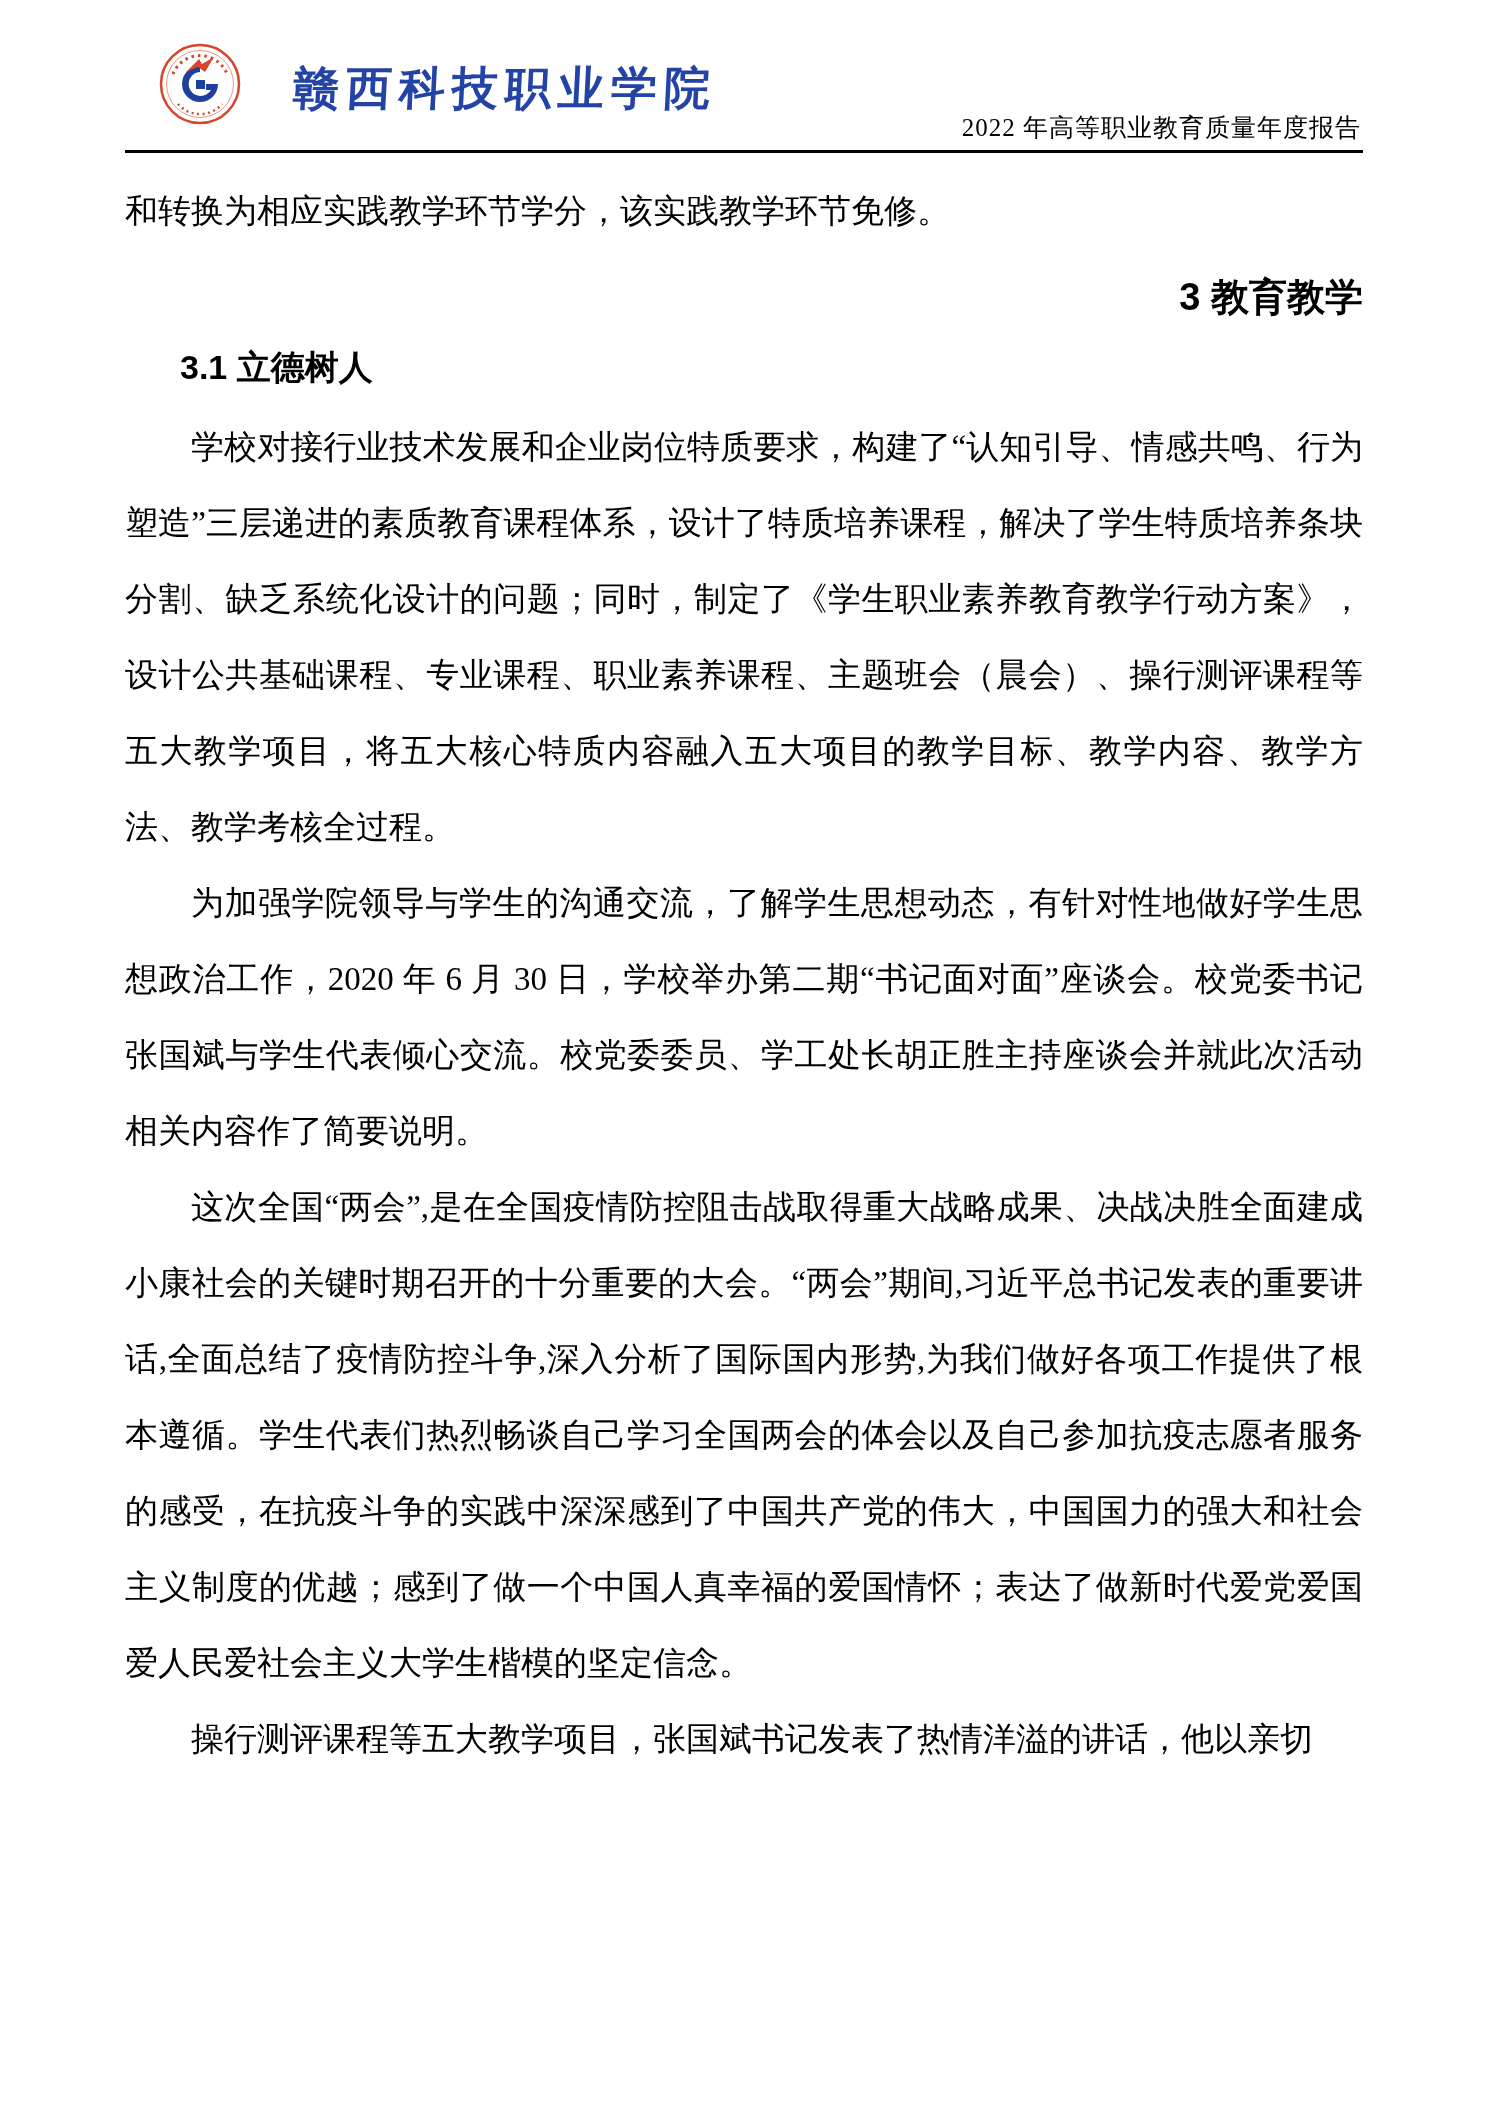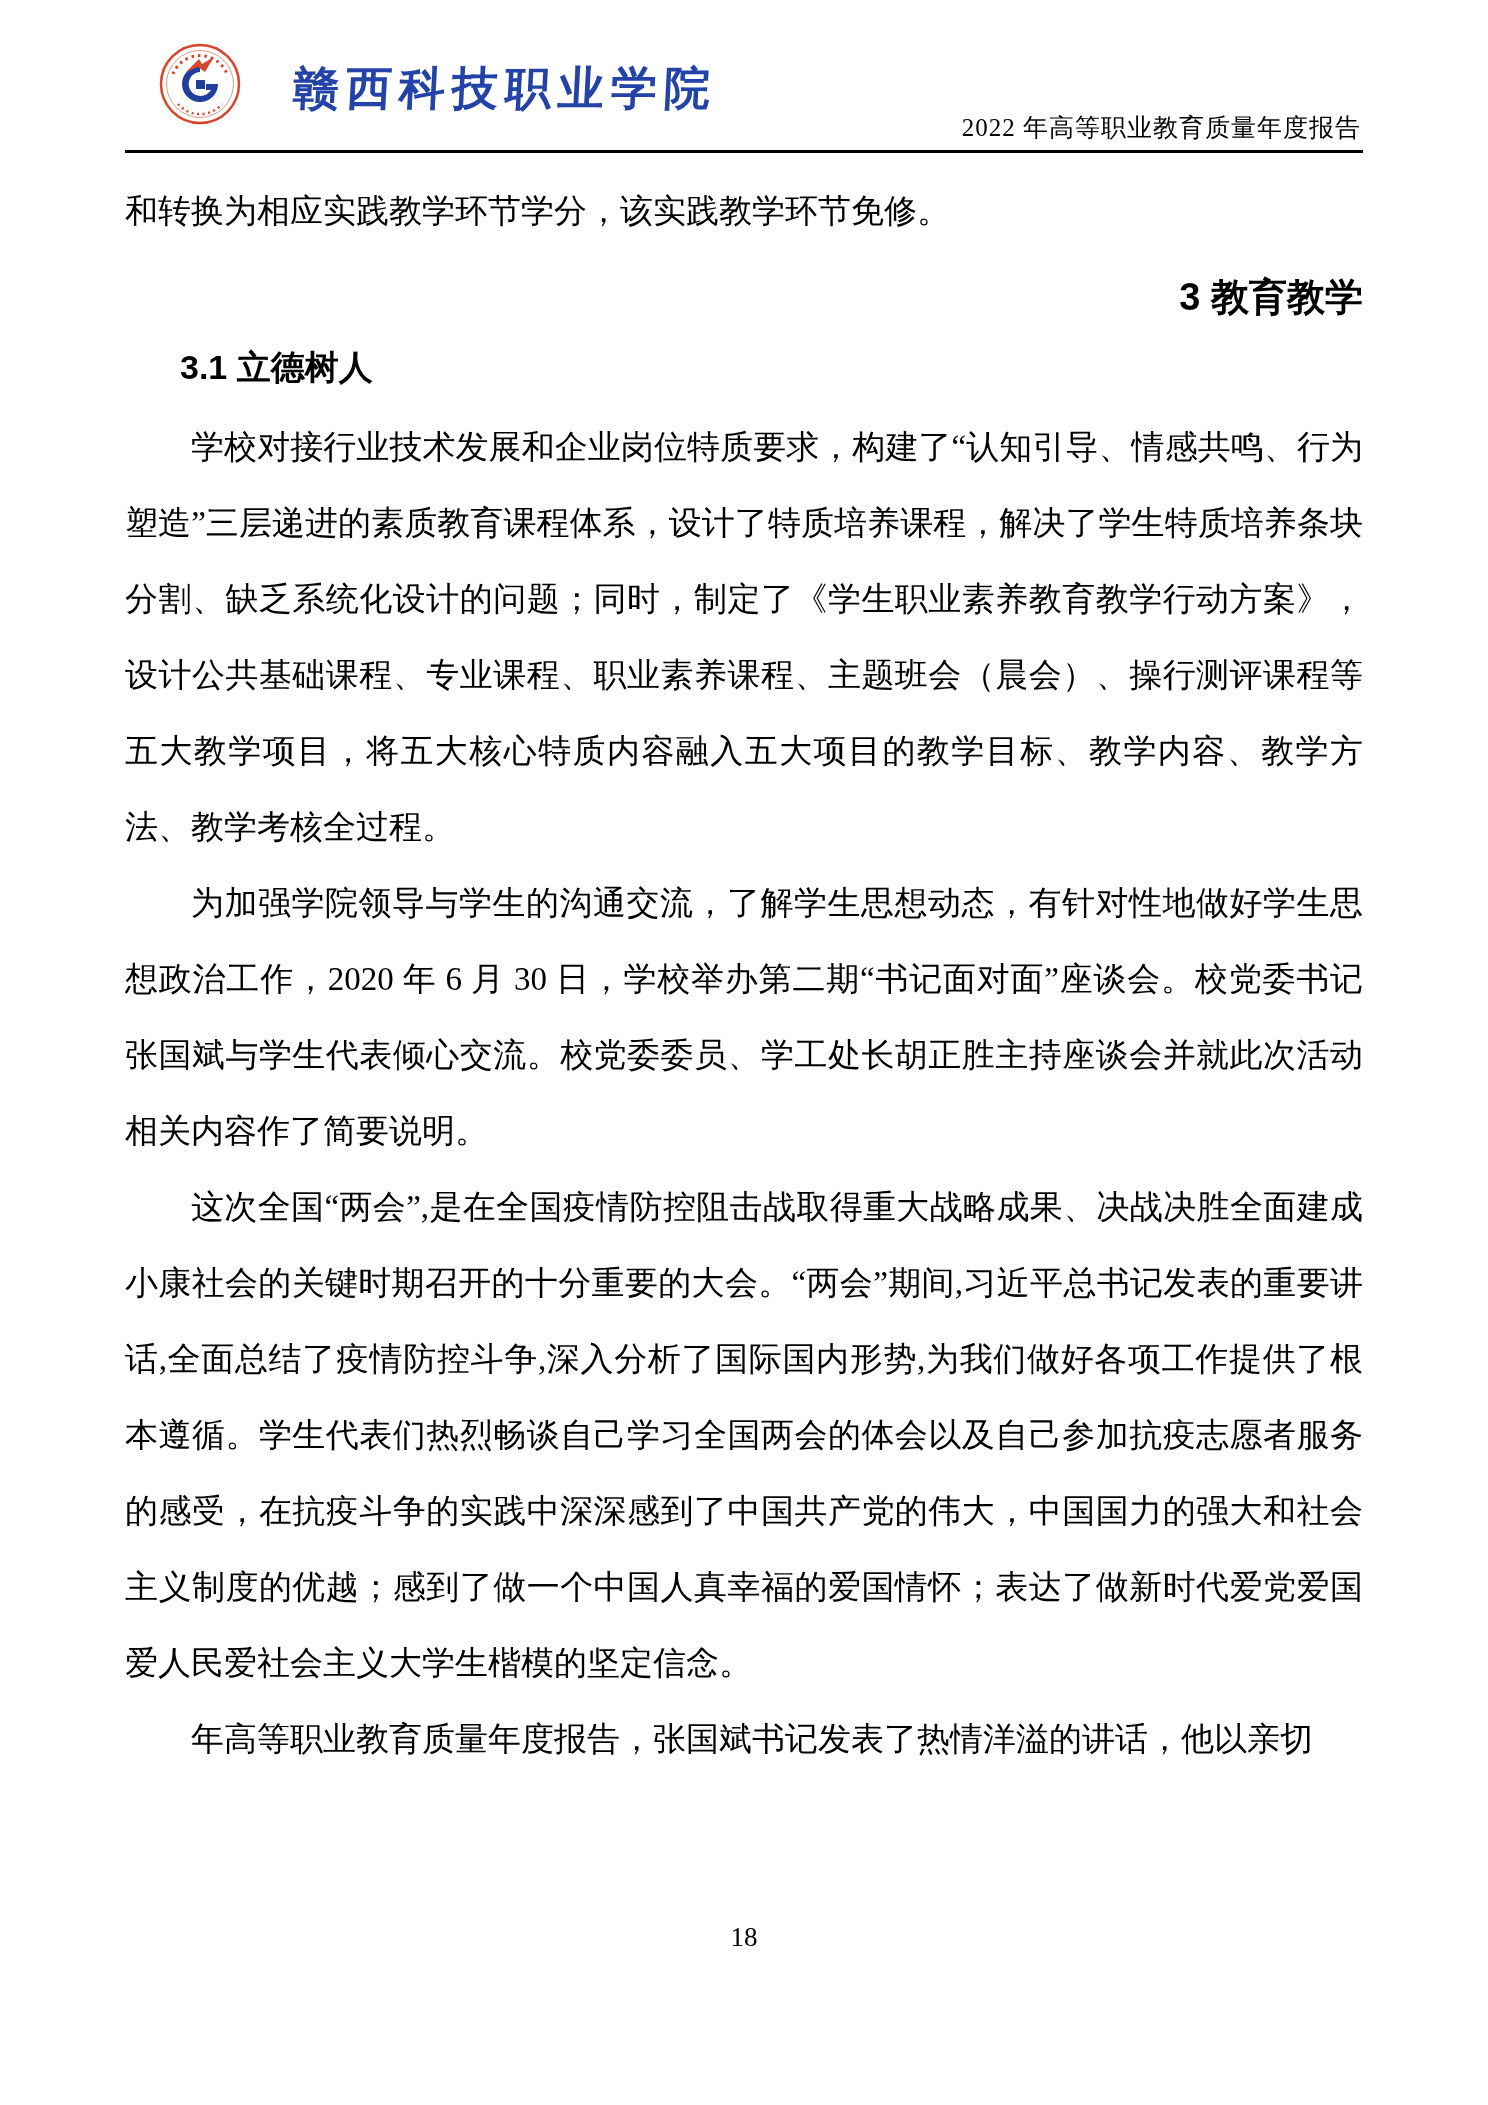--- a/index.html
+++ b/index.html
@@ -88,20 +88,17 @@
 
     <h2 class="h-subsection">3.1 立德树人</h2>
 
     <p class="body-text">学校对接行业技术发展和企业岗位特质要求，构建了“认知引导、情感共鸣、行为塑造”三层递进的素质教育课程体系，设计了特质培养课程，解决了学生特质培养条块分割、缺乏系统化设计的问题；同时，制定了《学生职业素养教育教学行动方案》，设计公共基础课程、专业课程、职业素养课程、主题班会（晨会）、操行测评课程等五大教学项目，将五大核心特质内容融入五大项目的教学目标、教学内容、教学方法、教学考核全过程。</p>
 
 
     <p class="body-text">为加强学院领导与学生的沟通交流，了解学生思想动态，有针对性地做好学生思想政治工作，2020 年 6 月 30 日，学校举办第二期“书记面对面”座谈会。校党委书记张国斌与学生代表倾心交流。校党委委员、学工处长胡正胜主持座谈会并就此次活动相关内容作了简要说明。</p>
 
     <p class="body-text">这次全国“两会”,是在全国疫情防控阻击战取得重大战略成果、决战决胜全面建成小康社会的关键时期召开的十分重要的大会。“两会”期间,习近平总书记发表的重要讲话,全面总结了疫情防控斗争,深入分析了国际国内形势,为我们做好各项工作提供了根本遵循。学生代表们热烈畅谈自己学习全国两会的体会以及自己参加抗疫志愿者服务的感受，在抗疫斗争的实践中深深感到了中国共产党的伟大，中国国力的强大和社会主义制度的优越；感到了做一个中国人真幸福的爱国情怀；表达了做新时代爱党爱国爱人民爱社会主义大学生楷模的坚定信念。</p>
 
-    <p class="body-text">年高等职业教育质量年度报告，张国斌书记发表了热情洋溢的讲话，他以亲切</p>
+    <p class="body-text">操行测评课程等五大教学项目，张国斌书记发表了热情洋溢的讲话，他以亲切</p>
   </div>
 
-  <div class="footer">
-    <span>18</span>
-  </div>
 
 </div>
 
 </body></html>

